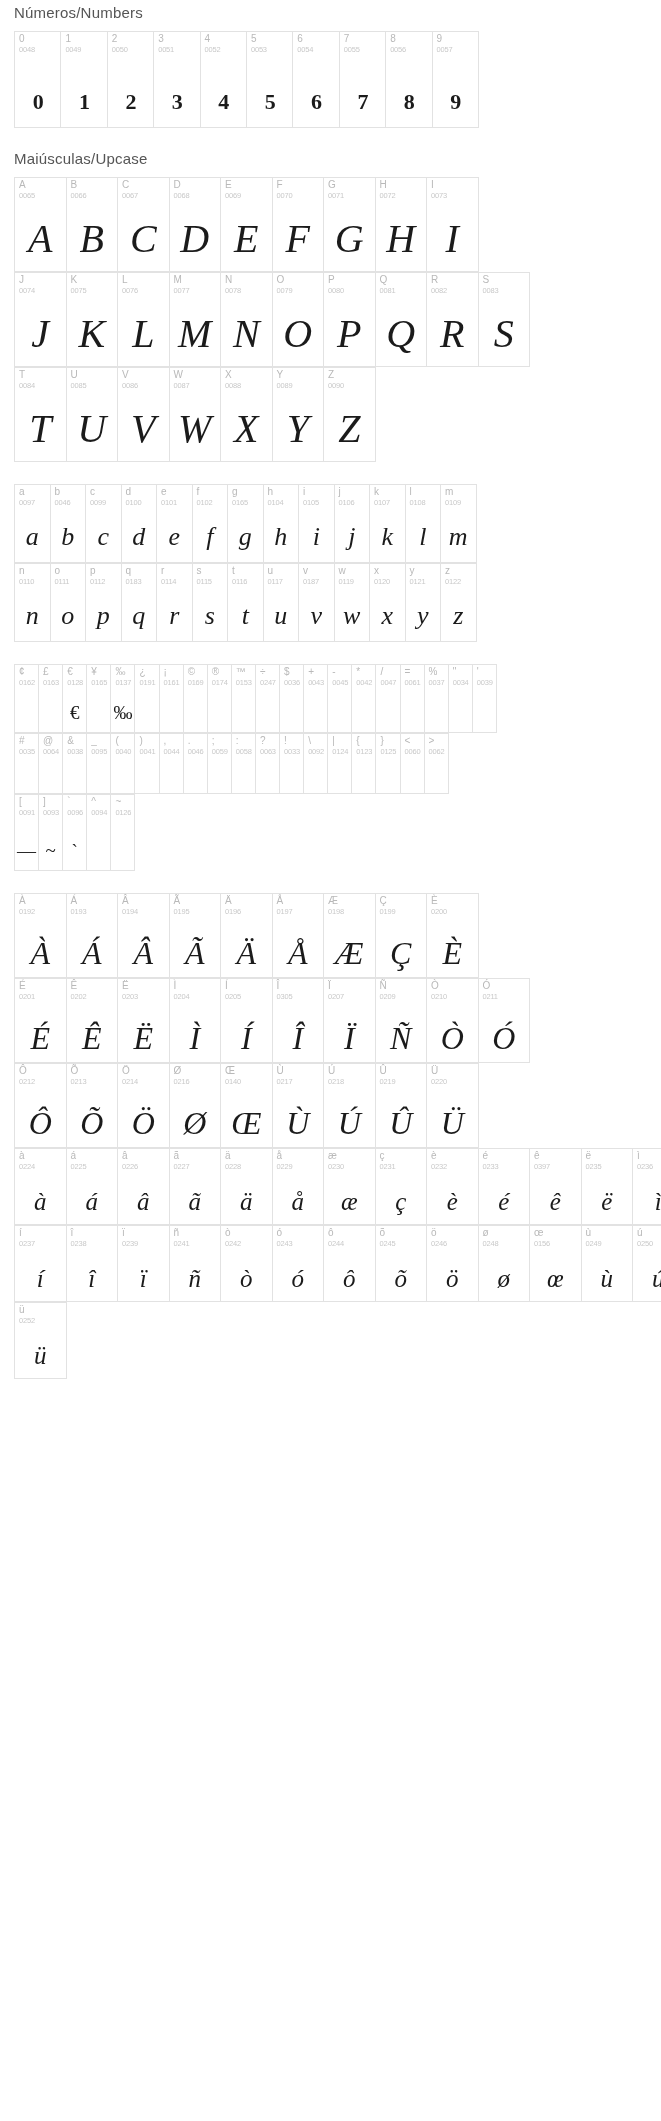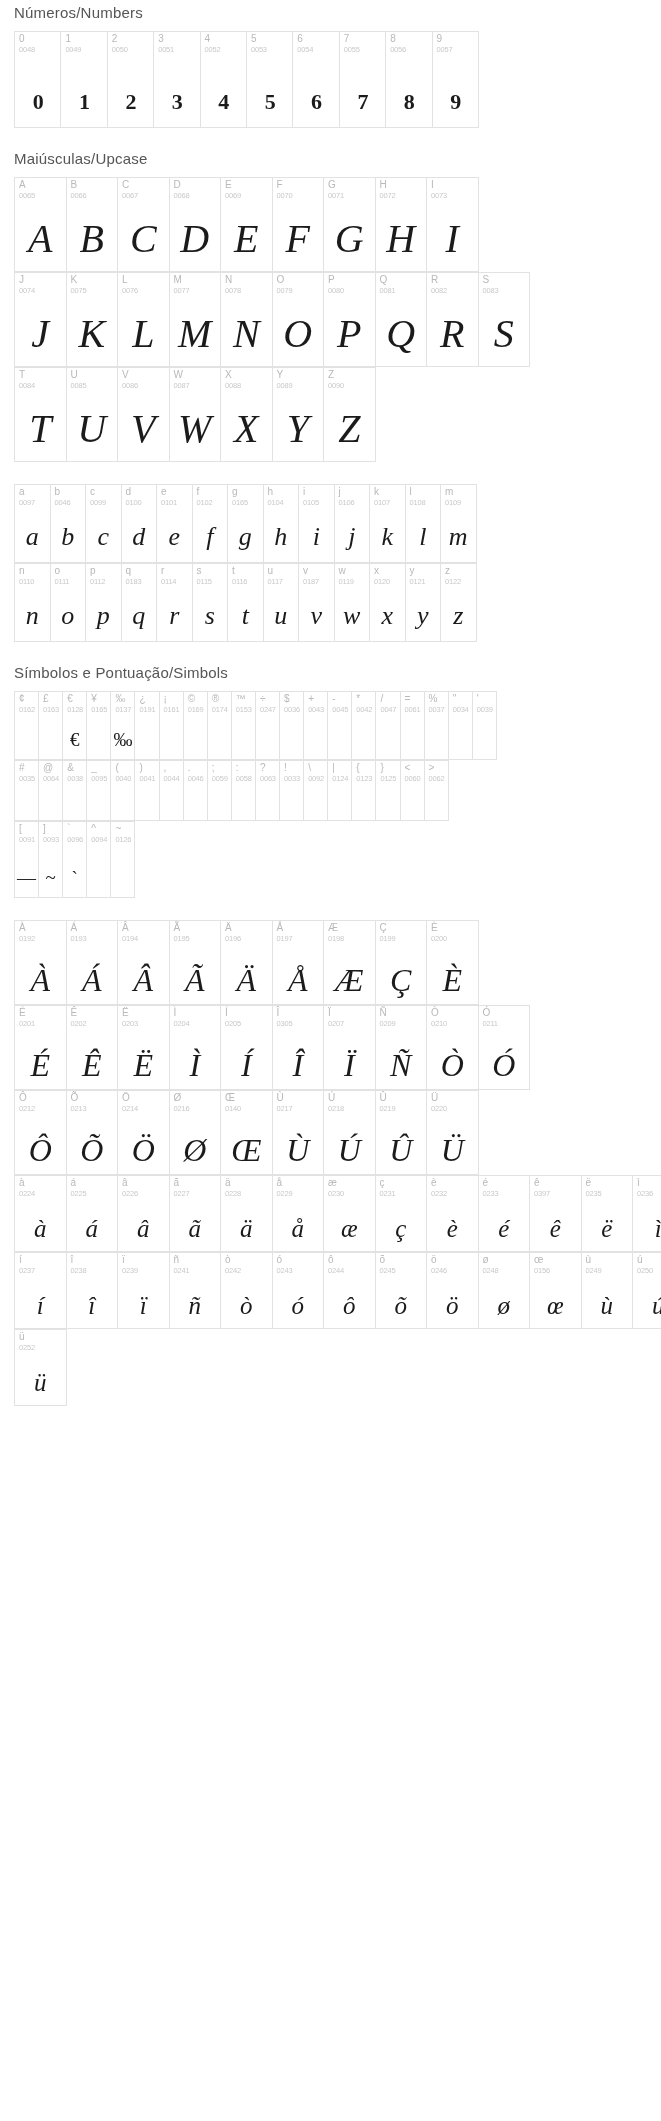--- a/index.html
+++ b/index.html
@@ -553,21 +553,20 @@
           <div class="cell">
             <div class="meta">
               <span class="ch">z</span>
               <span class="code">0122</span>
             </div>
             <div class="glyph">z</div>
           </div>
         </div>
       </div>
       <div class="section symbols">
-        <div class="section-title">Símbolos e Pontuação/Simbols</div>
         <div class="row">
           <div class="cell">
             <div class="meta">
               <span class="ch">¢</span>
               <span class="code">0162</span>
             </div>
             <div class="glyph"></div>
           </div>
           <div class="cell">
             <div class="meta">

